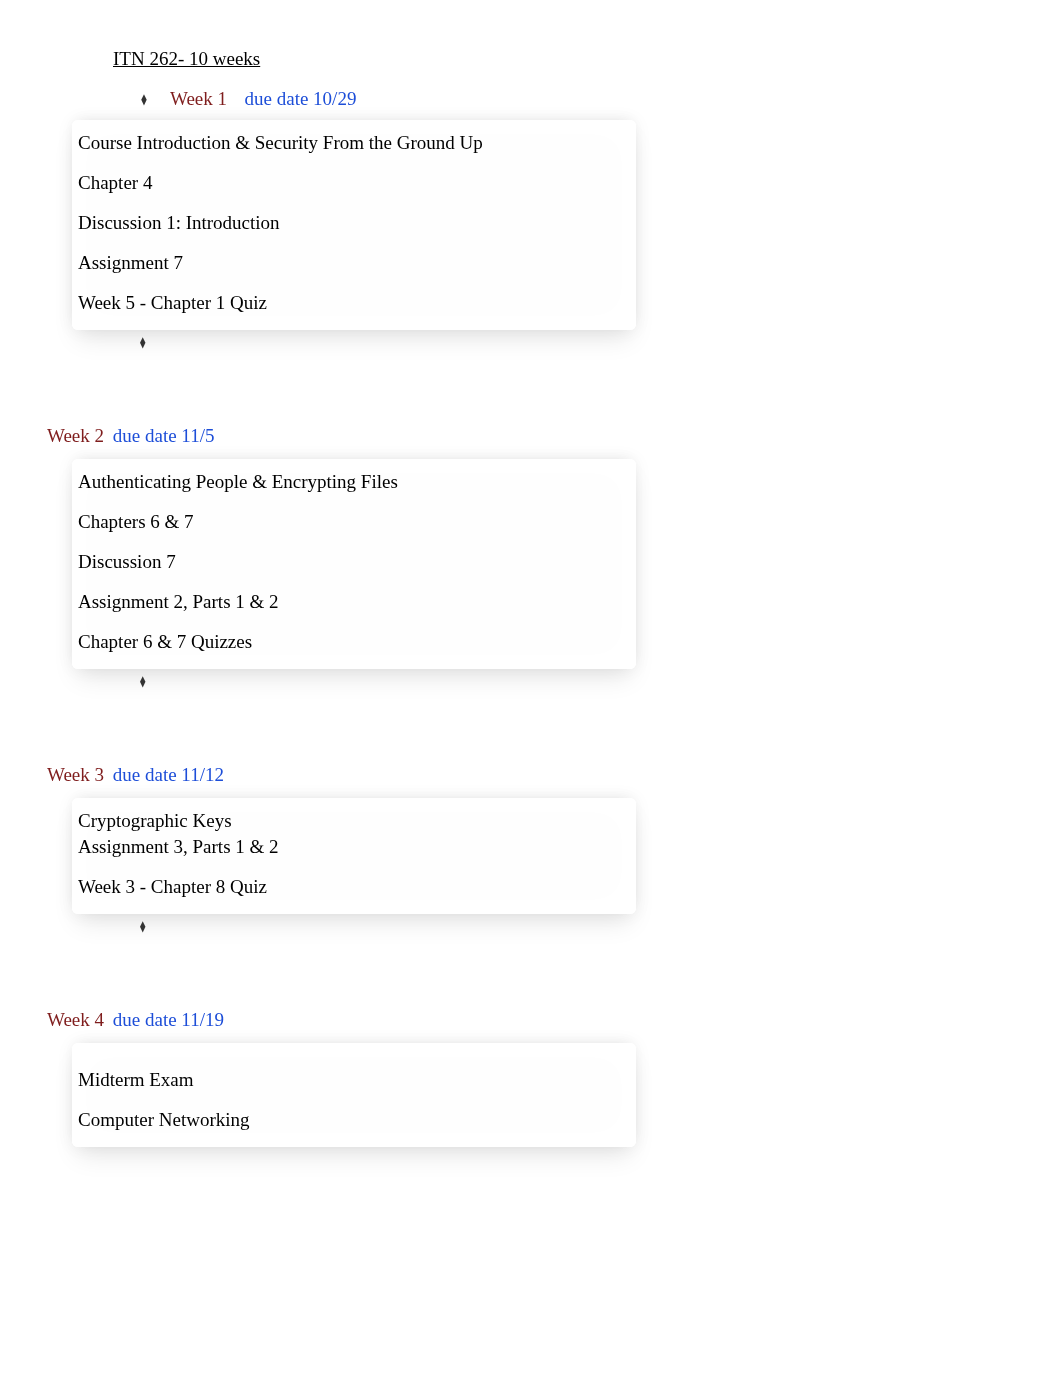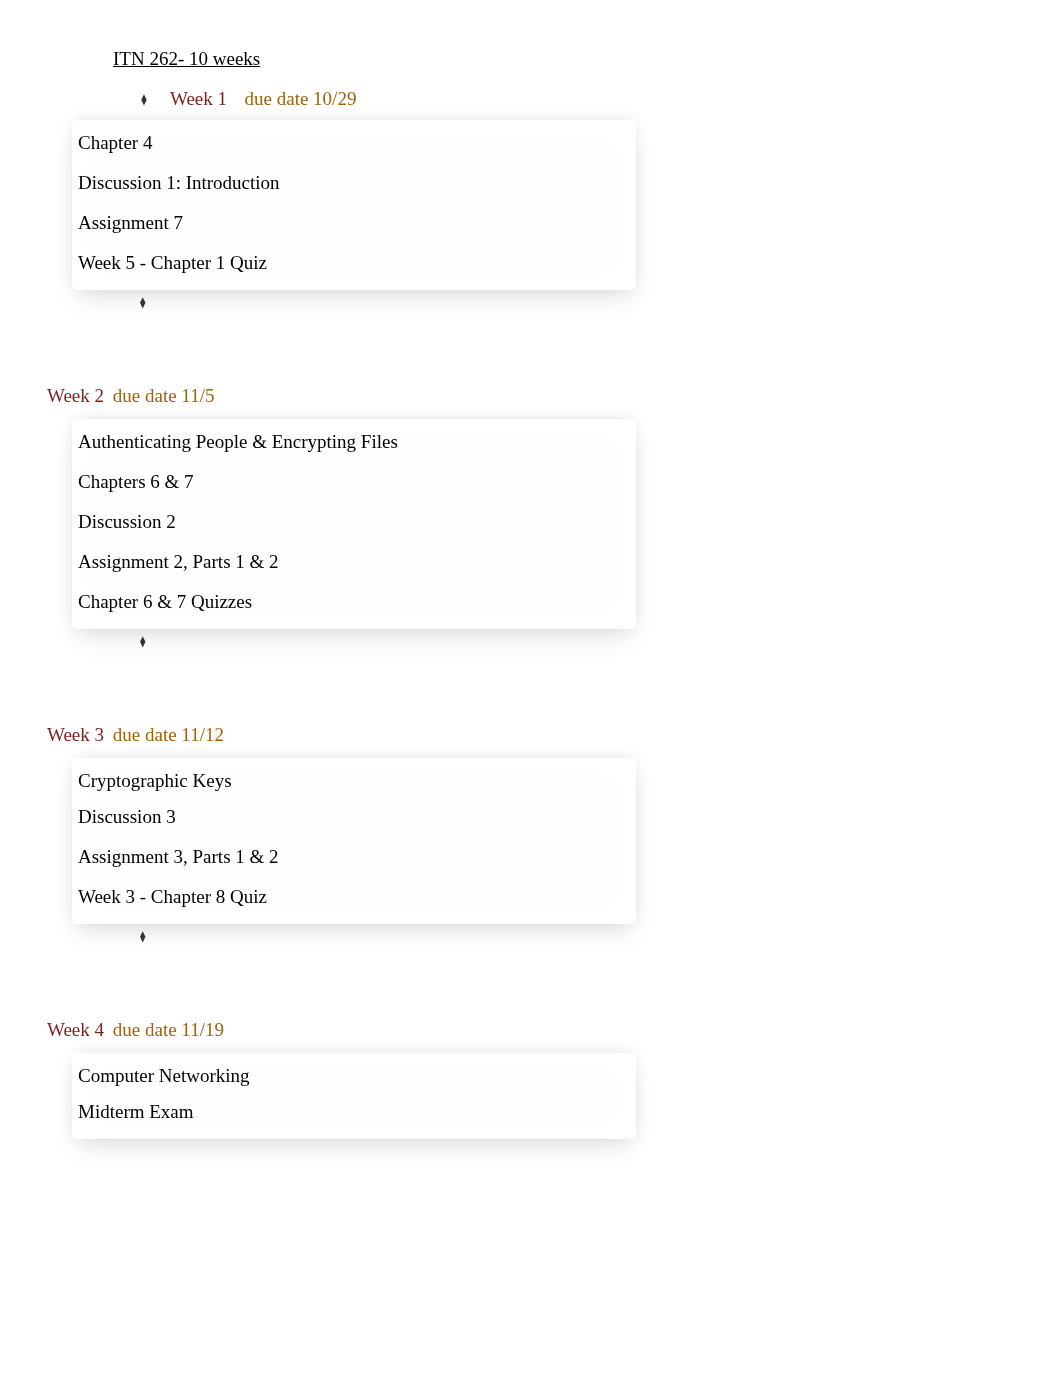--- a/index.html
+++ b/index.html
@@ -44,21 +44,21 @@
     }
     .wk-row {
       margin-left: 47px;
       margin-bottom: 12px;
     }
     .wk-link {
       color: #7f1d1d;
       cursor: pointer;
     }
     .due {
-      color: #a16207;
+      color: #1d4ed8;
       margin-left: 4px;
     }
     .content-box {
       margin-left: 72px;
       width: 564px;
       border-radius: 6px;
       padding: 12px 6px 14px 6px;
       box-shadow:
         0 0 30px 14px rgba(255,255,255,1) inset,
         0 14px 24px -6px rgba(0,0,0,0.10),
@@ -85,61 +85,61 @@
 
 <div class="bullet-line indent-first">
   <span class="bullet-glyph">⧫</span>
   <span>
     <span class="wk-link">Week 1</span>
     <span class="due">&nbsp;</span><span class="due">due date 10/29</span>
   </span>
 </div>
 
 <div class="content-box">
+  <p class="line">Course Introduction &amp; Security From the Ground Up</p>
   <p class="line">Chapter 4</p>
   <p class="line">Discussion 1: Introduction</p>
   <p class="line">Assignment 7</p>
   <p class="line">Week 5 - Chapter 1 Quiz</p>
 </div>
 <div class="empty-bullet">⧫</div>
 
 <div class="spacer"></div>
 
 <p class="wk-row">
   <span class="wk-link">Week 2</span>
   <span class="due">due date 11/5</span>
 </p>
 
 <div class="content-box">
   <p class="line">Authenticating People &amp; Encrypting Files</p>
   <p class="line">Chapters 6 &amp; 7</p>
-  <p class="line">Discussion 2</p>
+  <p class="line">Discussion 7</p>
   <p class="line">Assignment 2, Parts 1 &amp; 2</p>
   <p class="line">Chapter 6 &amp; 7 Quizzes</p>
 </div>
 <div class="empty-bullet">⧫</div>
 
 <div class="spacer"></div>
 
 <p class="wk-row">
   <span class="wk-link">Week 3</span>
   <span class="due">due date 11/12</span>
 </p>
 
 <div class="content-box">
   <p class="line tight">Cryptographic Keys</p>
-  <p class="line" style="margin-top:14px">Discussion 3</p>
   <p class="line">Assignment 3, Parts 1 &amp; 2</p>
   <p class="line">Week 3 - Chapter 8 Quiz</p>
 </div>
 <div class="empty-bullet">⧫</div>
 
 <div class="spacer"></div>
 
 <p class="wk-row">
   <span class="wk-link">Week 4</span>
   <span class="due">due date 11/19</span>
 </p>
 
 <div class="content-box">
+  <p class="line" style="margin-top:14px">Midterm Exam</p>
   <p class="line tight">Computer Networking</p>
-  <p class="line" style="margin-top:14px">Midterm Exam</p>
 </div>
 
 </body></html>

